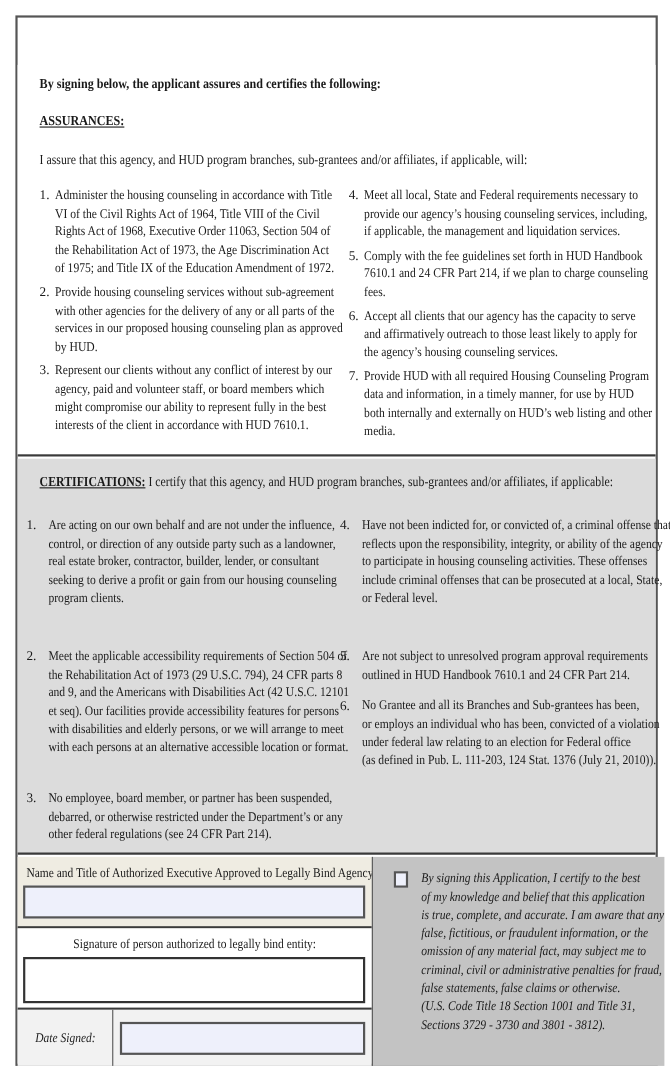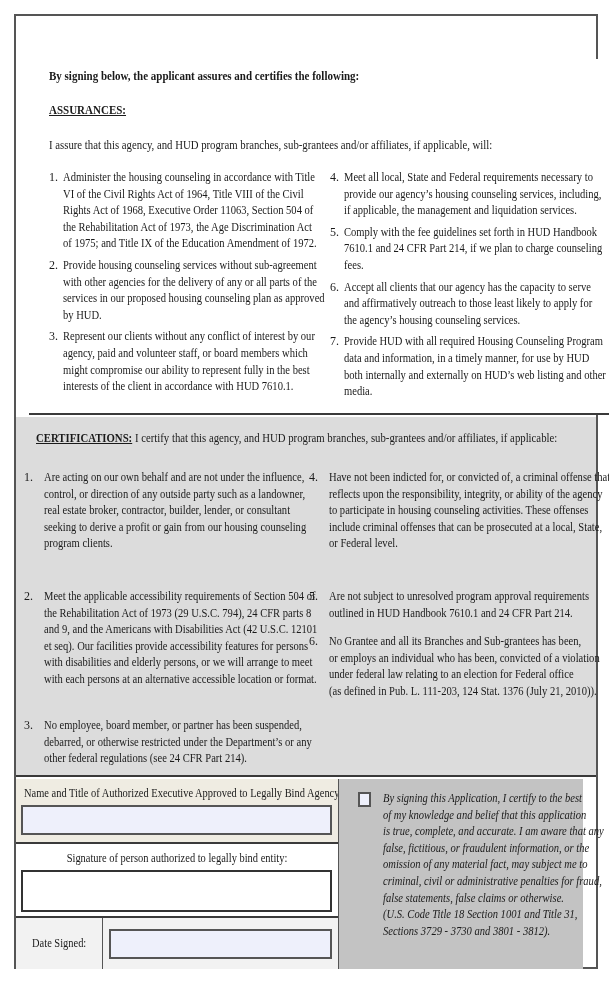--- a/index.html
+++ b/index.html
@@ -8,21 +8,21 @@
 
   .frame { position: absolute; left: 14px; top: 14px; width: 584px; height: 955px;
            border: 2px solid #555; border-top-width: 2px; }
 
   .title-bar { position: absolute; left: 0; top: 0; width: 580px; height: 43px;
                background: #c3c3c3; border-bottom: 2px solid #3a3a3a;
                display: flex; align-items: center; justify-content: center; }
   .title-bar h1 { font-size: 17.5px; font-weight: bold; letter-spacing: -0.2px; transform: scaleX(0.92); color: #222; }
 
   .assurances { position: absolute; left: 0; top: 43px; width: 580px; height: 356px; background: #ffffff;
-                border-bottom: 2px solid #3a3a3a; margin-left: 13px; }
+                border-bottom: 2px solid #3a3a3a; }
   .intro { position: absolute; left: 20px; top: 10px; font-size: 12.5px; font-weight: bold; transform: scaleX(0.88); transform-origin: left; white-space: nowrap; }
   .sec-heading { position: absolute; left: 20px; top: 44px; font-size: 12.5px; font-weight: bold; text-decoration: underline; transform: scaleX(0.88); transform-origin: left; white-space: nowrap; }
   .sec-lead { position: absolute; left: 20px; top: 79px; font-size: 12.5px; transform: scaleX(0.86); transform-origin: left; white-space: nowrap; }
 
   .col { position: absolute; font-size: 12px; line-height: 16.6px; }
   .item { display: flex; margin-bottom: 5px; }
   .item .num { width: 14px; flex: none; }
   .item .txt { flex: 1; transform: scaleX(0.88); transform-origin: left; width: 113%; }
 
   .certifications { position: absolute; left: 0; top: 401px; width: 580px; height: 360px; background: #dcdcdc;
@@ -36,26 +36,26 @@
 
   .sign-left { position: absolute; left: 0; top: 763px; width: 322px; height: 190px; }
   .name-cell { position: absolute; left: 0; top: 0; width: 322px; height: 65px; background: #efece2; border-bottom: 2px solid #3a3a3a; }
   .name-label { position: absolute; left: 8px; top: 7px; font-size: 12px; white-space: nowrap; transform: scaleX(0.87); transform-origin: left; }
   .name-input { position: absolute; left: 5px; top: 26px; width: 311px; height: 30px; background: #eef0fb; border: 2px solid #555; }
 
   .sig-cell { position: absolute; left: 0; top: 65px; width: 322px; height: 74px; background: #ffffff; border-bottom: 2px solid #3a3a3a; }
   .sig-label { position: absolute; left: 0; right: 0; top: 7px; text-align: center; font-size: 12px; transform: scaleX(0.87); }
   .sig-input { position: absolute; left: 5px; top: 26px; width: 311px; height: 42px; background: #ffffff; border: 2px solid #333; }
 
-  .date-cell { position: absolute; left: 0; top: 139px; width: 322px; height: 51px; background: #f2f2f2; }
+  .date-cell { position: absolute; left: 0; top: 139px; width: 322px; height: 51px; background: #f2f2f2; font-style: italic; }
   .date-label-cell { position: absolute; left: 0; top: 0; width: 87px; height: 51px; border-right: 1px solid #555; display: flex; align-items: center; justify-content: center; }
   .date-label { font-size: 12px; transform: scaleX(0.87); white-space: nowrap; }
   .date-input { position: absolute; left: 93px; top: 11px; width: 223px; height: 30px; background: #eef0fb; border: 2px solid #555; }
 
-  .sign-right { position: absolute; left: 322px; top: 763px; width: 245px; height: 190px; background: #c3c3c3; border-left: 1px solid #555; }
+  .sign-right { position: absolute; left: 322px; top: 763px; width: 266px; height: 190px; background: #c3c3c3; border-left: 1px solid #555; }
   .cert-checkbox { position: absolute; left: 19px; top: 13px; width: 13px; height: 15px; background: #eef0fb; border: 2px solid #555; }
   .cert-statement { position: absolute; left: 44px; top: 11px; width: 235px; font-size: 12px; line-height: 16.6px; font-style: italic; transform: scaleX(0.88); transform-origin: left; }
   .cert-statement div { white-space: nowrap; }
 </style>
 </head>
 <body>
 
 <div class="frame">
 
 

